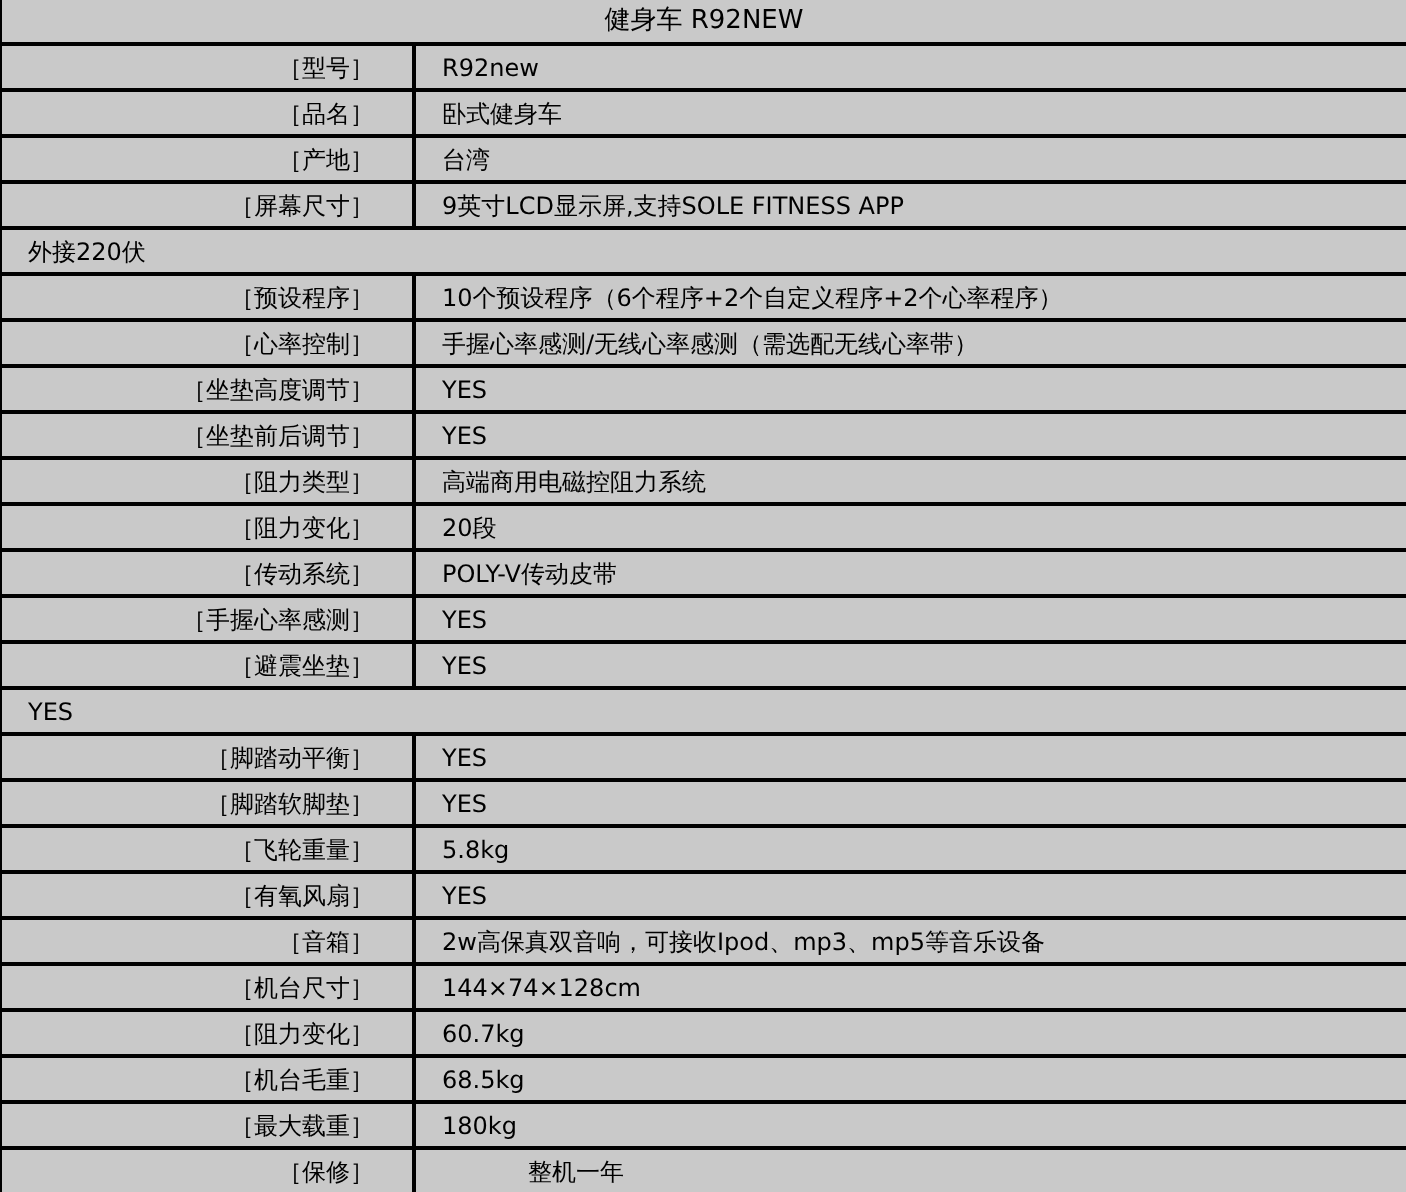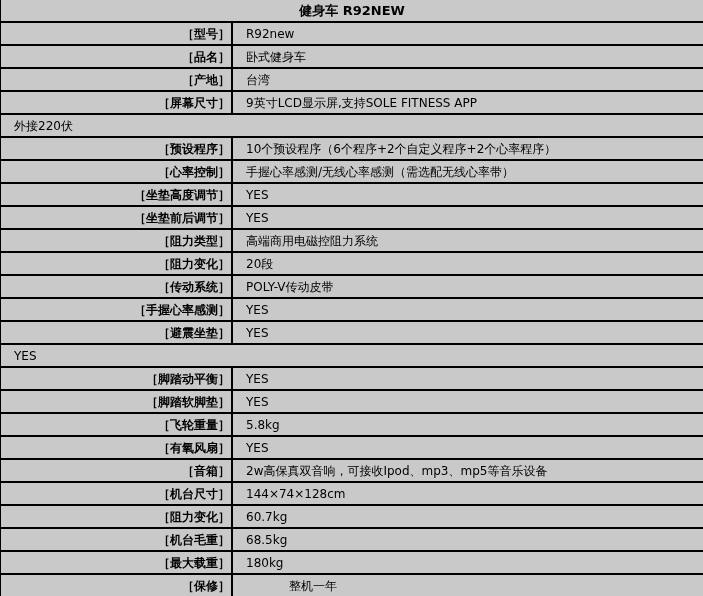--- a/index.html
+++ b/index.html
@@ -21,47 +21,46 @@
     overflow: hidden;
     color: var(--text, #000);
     font-size: 12px;
     line-height: 1;
   }
   .title-row {
     flex: 1 1 0;
     display: flex;
     align-items: center;
     justify-content: center;
-    font-weight: bold;
+    font-weight: normal;
     font-size: 13px;
     border-bottom: 2px solid var(--border, #000);
     box-sizing: border-box;
   }
   .spec-row {
     flex: 1 1 0;
     display: flex;
     border-bottom: 2px solid var(--border, #000);
     box-sizing: border-box;
     min-height: 0;
   }
   .spec-row:last-child {
     border-bottom: none;
     gap: 43px;
   }
   .label-cell {
-    width: 232px;
+    width: 207px;
     box-sizing: border-box;
     border-right: 2px solid var(--border, #000);
     display: flex;
     align-items: center;
     justify-content: flex-end;
-    padding-right: 1px;
+    padding-right: 19px;
     white-space: nowrap;
     overflow: hidden;
-    font-weight: bold;
   }
   .value-cell {
     flex: 1;
     display: flex;
     align-items: center;
     padding-left: 13px;
     white-space: nowrap;
     overflow: hidden;
   }
 </style>

